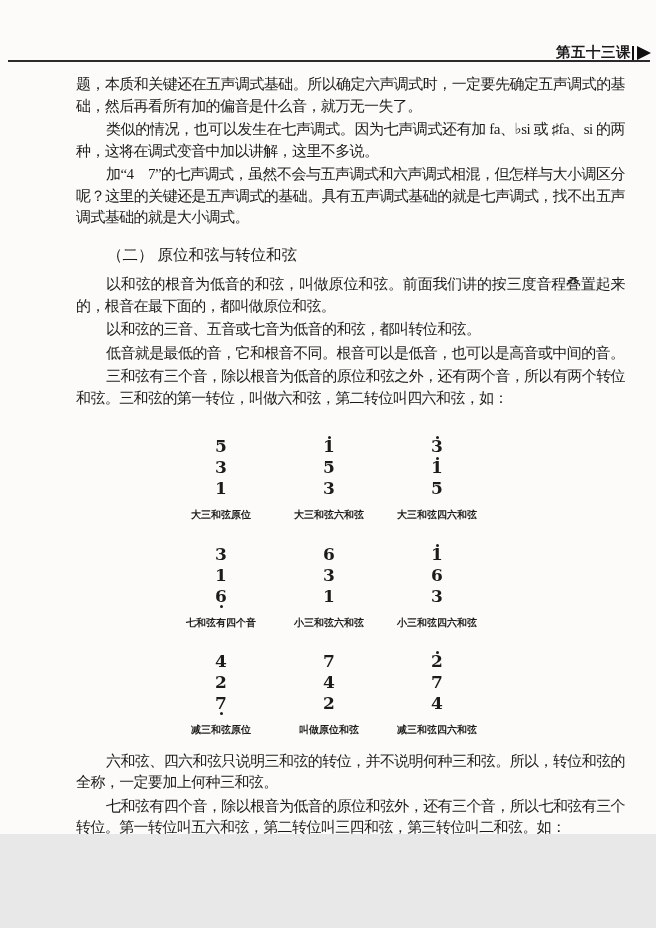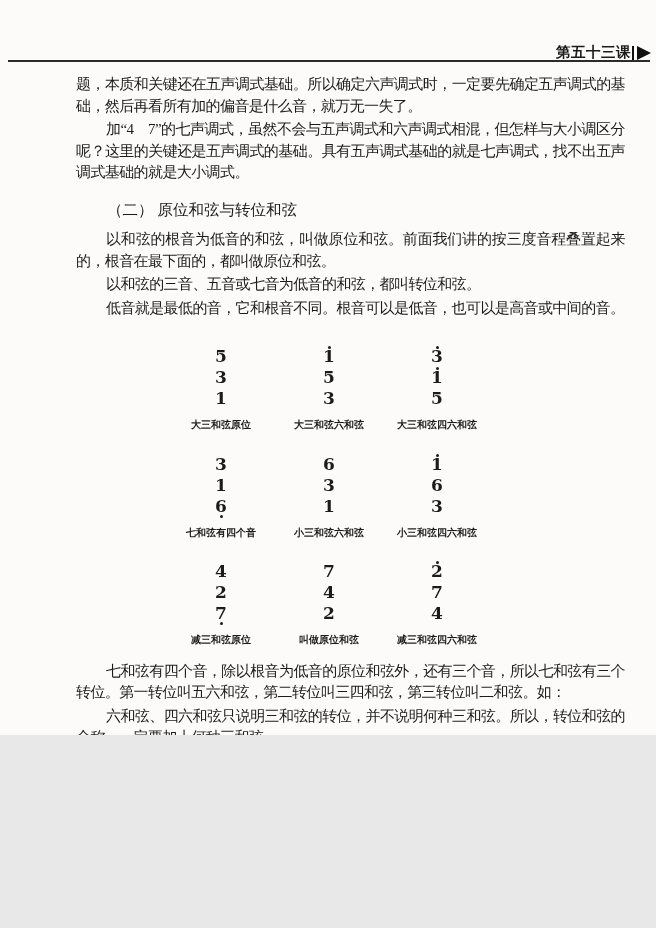--- a/index.html
+++ b/index.html
@@ -1,19 +1,19 @@
 <!DOCTYPE html>
 <html><head>
 <meta charset="utf-8">
 <style>
   html, body { margin: 0; padding: 0; background: #e8e8e8; }
   .page {
     position: relative;
     width: 656px;
-    height: 735px;
+    height: 834px;
     margin: 0 auto;
     background: #fcfbf9;
     font-family: "Liberation Serif", "DejaVu Serif", serif;
     color: #1b1b1b;
     overflow: hidden;
   }
 
   
   .header-rule {
     position: absolute;
@@ -135,27 +135,29 @@
 
   <span class="lesson-title">第五十三课</span>
   <div class="header-mark">
     <span class="bar"></span>
     <span class="tri"></span>
   </div>
   <div class="header-rule"></div>
 
   <div class="content">
     <p>题，本质和关键还在五声调式基础。所以确定六声调式时，一定要先确定五声调式的基础，然后再看所有加的偏音是什么音，就万无一失了。</p>
+    <p class="indent">类似的情况，也可以发生在七声调式。因为七声调式还有加 fa、♭si 或 ♯fa、si 的两种，这将在调式变音中加以讲解，这里不多说。</p>
     <p class="indent">加“4　7”的七声调式，虽然不会与五声调式和六声调式相混，但怎样与大小调区分呢？这里的关键还是五声调式的基础。具有五声调式基础的就是七声调式，找不出五声调式基础的就是大小调式。</p>
 
     <div class="section-heading">（二） 原位和弦与转位和弦</div>
 
     <p class="indent">以和弦的根音为低音的和弦，叫做原位和弦。前面我们讲的按三度音程叠置起来的，根音在最下面的，都叫做原位和弦。</p>
     <p class="indent">以和弦的三音、五音或七音为低音的和弦，都叫转位和弦。</p>
     <p class="indent">低音就是最低的音，它和根音不同。根音可以是低音，也可以是高音或中间的音。</p>
+    <p class="indent">三和弦有三个音，除以根音为低音的原位和弦之外，还有两个音，所以有两个转位和弦。三和弦的第一转位，叫做六和弦，第二转位叫四六和弦，如：</p>
 
     <div class="chord-examples">
         <div class="chord-row">
           <div class="chord-col">
             <div class="note"><span class="digit">5</span></div>
             <div class="note"><span class="digit">3</span></div>
             <div class="note"><span class="digit">1</span></div>
             <div class="chord-label">大三和弦原位</div>
           </div>
           <div class="chord-col">
@@ -206,22 +208,22 @@
           </div>
           <div class="chord-col">
             <div class="note"><span class="dot dot-above"></span><span class="digit">2</span></div>
             <div class="note"><span class="digit">7</span></div>
             <div class="note"><span class="digit">4</span></div>
             <div class="chord-label">减三和弦四六和弦</div>
           </div>
         </div>
       </div>
 
+    <p class="indent">六和弦、四六和弦只说明三和弦的转位，并不说明何种三和弦。所以，转位和弦的全称，一定要加上何种三和弦。</p>
     <p class="indent">七和弦有四个音，除以根音为低音的原位和弦外，还有三个音，所以七和弦有三个转位。第一转位叫五六和弦，第二转位叫三四和弦，第三转位叫二和弦。如：</p>
-    <p class="indent">六和弦、四六和弦只说明三和弦的转位，并不说明何种三和弦。所以，转位和弦的全称，一定要加上何种三和弦。</p>
   </div>
 
   <div class="page-block"></div>
   <div class="page-block-line"></div>
 
   <div class="watermark">
     <span class="site-name">歌谱简谱网</span>
     <span class="site-url">jianpu.cn</span>
   </div>
 

